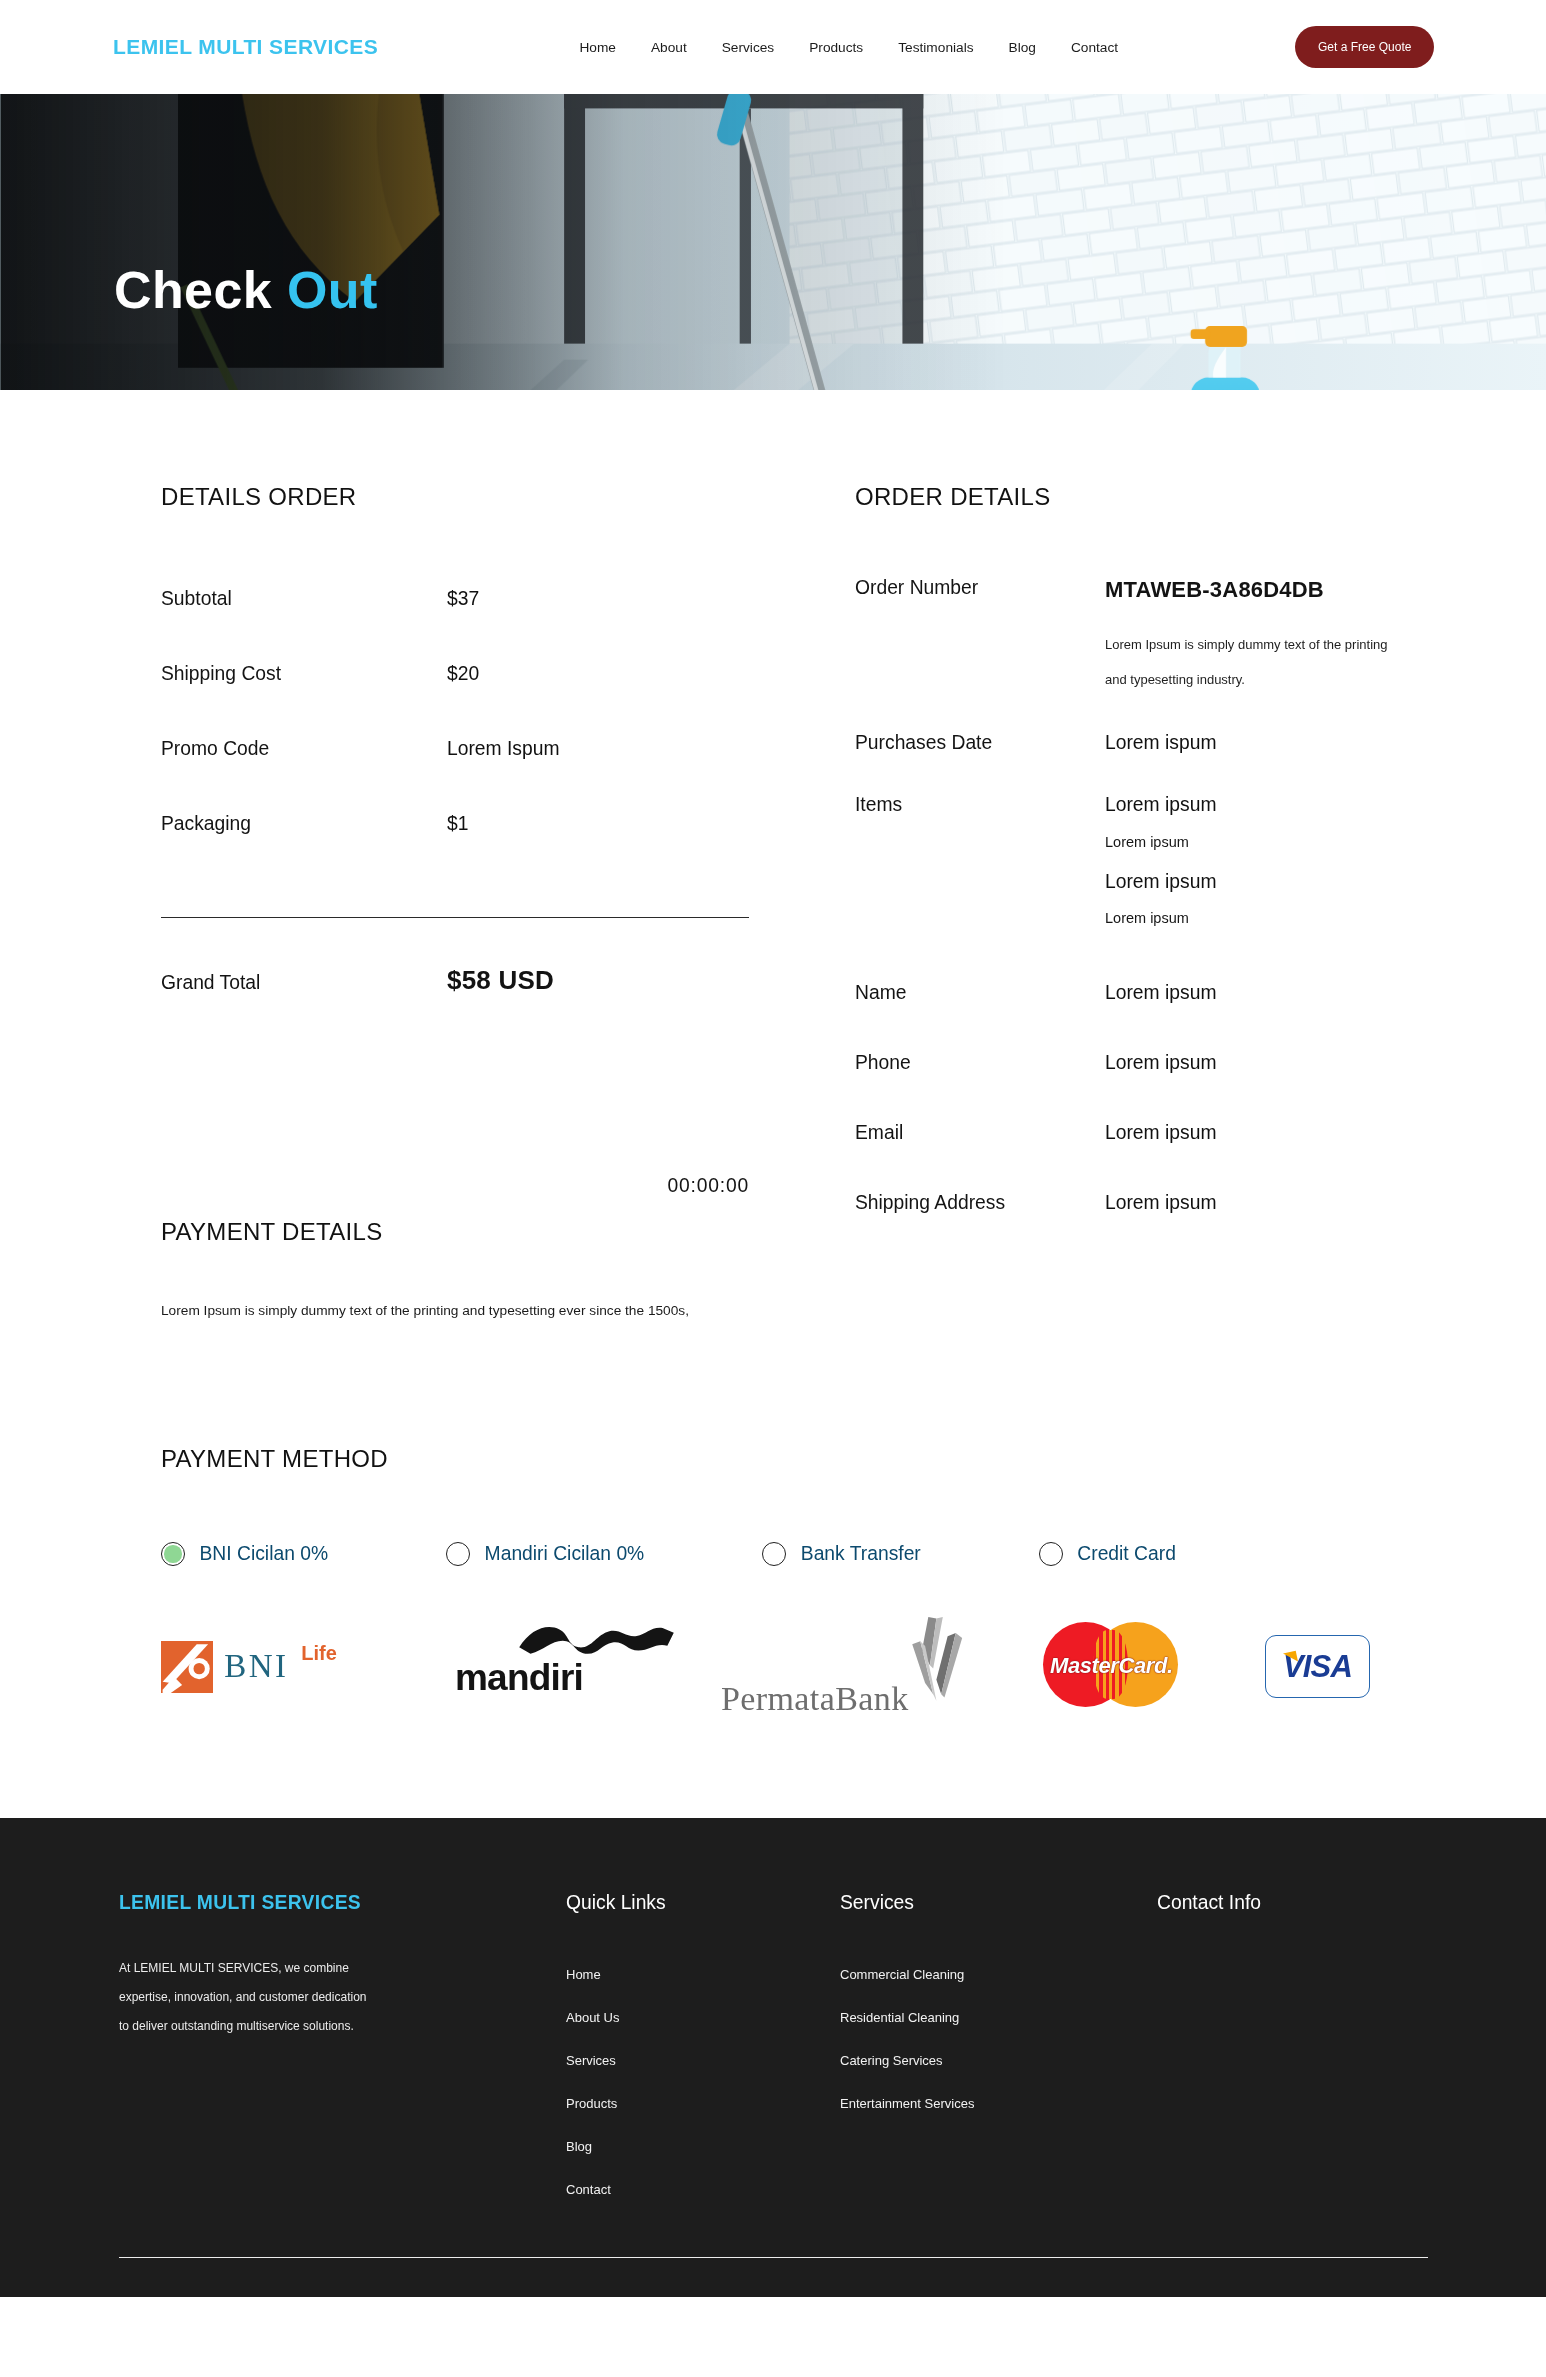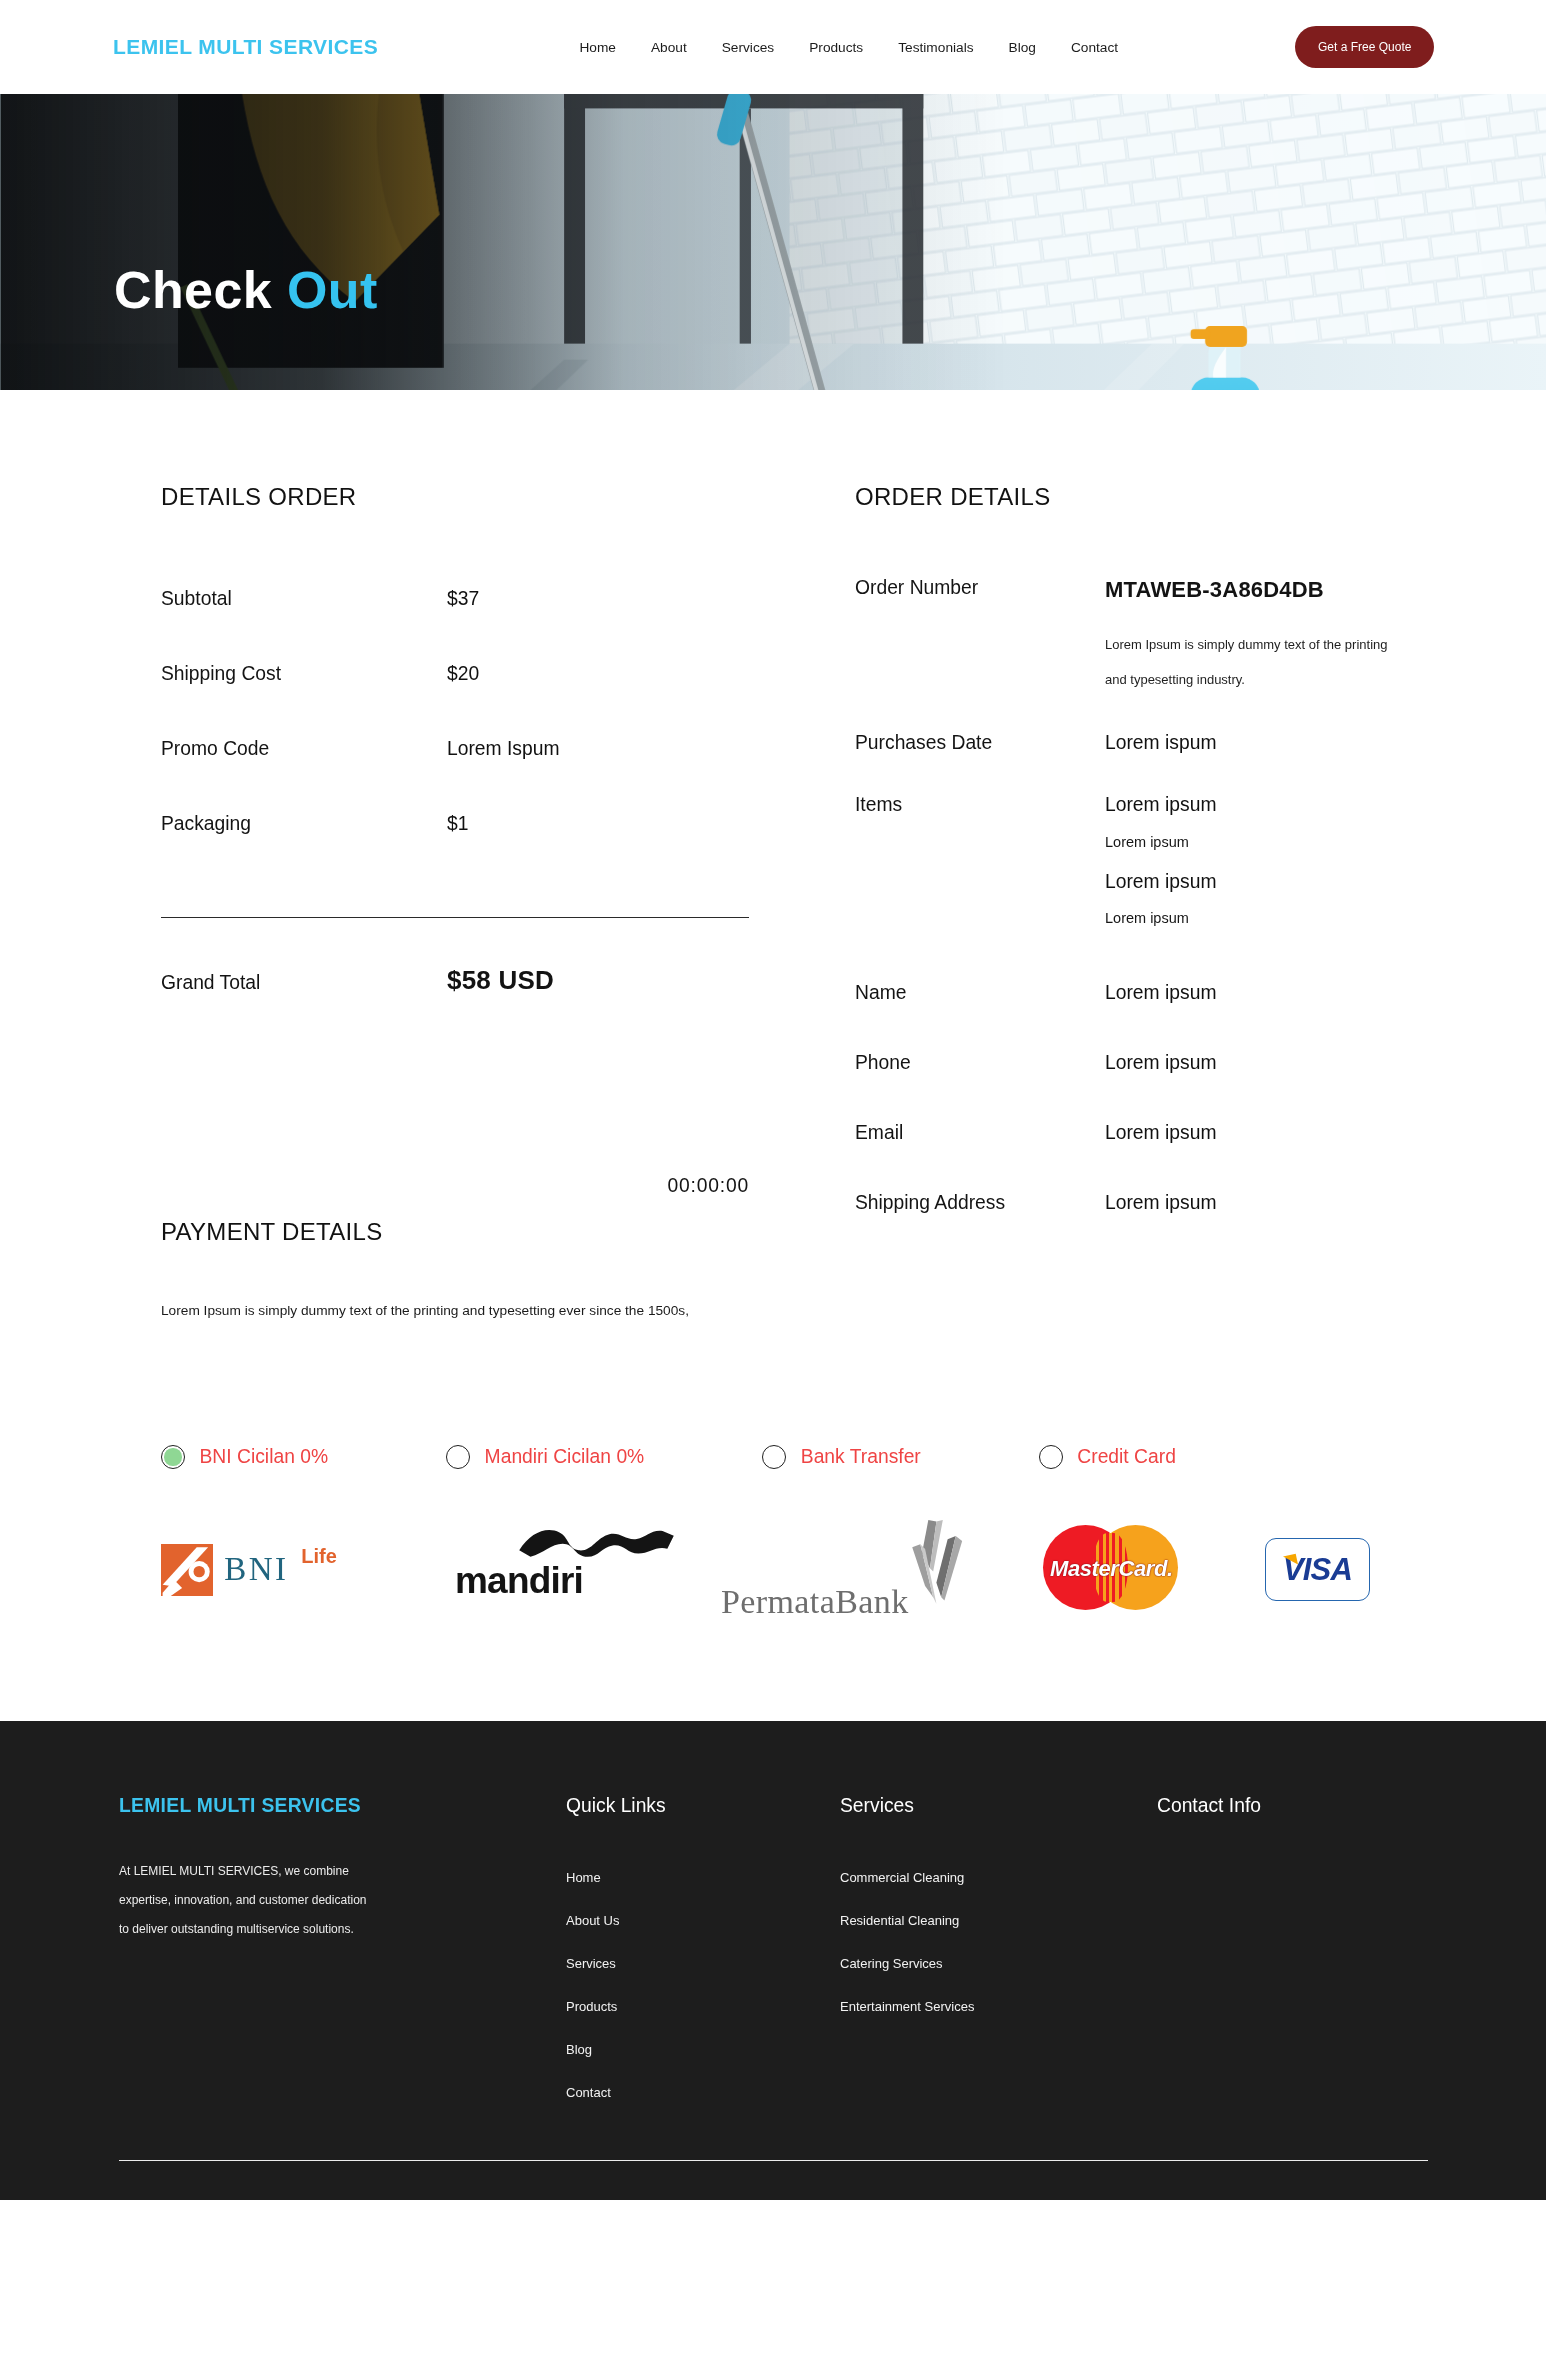--- a/index.html
+++ b/index.html
@@ -151,21 +151,21 @@
     position: relative;
     flex-shrink: 0;
   }
   .rb.sel::after {
     content: "";
     position: absolute;
     inset: 2.4px;
     border-radius: 50%;
     background: #8FD794;
   }
-  .radio .lbl { font-size: 19.3px; color: #ef4444; }
+  .radio .lbl { font-size: 19.3px; color: #0c4a6e; }
 
   .logos {
     display: flex;
     align-items: center;
     margin-top: 52px;
     height: 97px;
   }
 
   
   .logo-bni { display: flex; align-items: center; width: 294px; }
@@ -468,20 +468,21 @@
         </div>
         <div class="orow">
           <span class="k">Shipping Address</span>
           <span class="v24">Lorem ipsum</span>
         </div>
       </div>
     </div>
   </div>
 
   <div class="pm-sec">
+    <h2 class="sec">PAYMENT METHOD</h2>
 
     <div class="radios">
       <label class="radio">
         <span class="rb sel"></span>
         <span class="lbl">BNI Cicilan 0%</span>
       </label>
       <label class="radio">
         <span class="rb"></span>
         <span class="lbl">Mandiri Cicilan 0%</span>
       </label>

